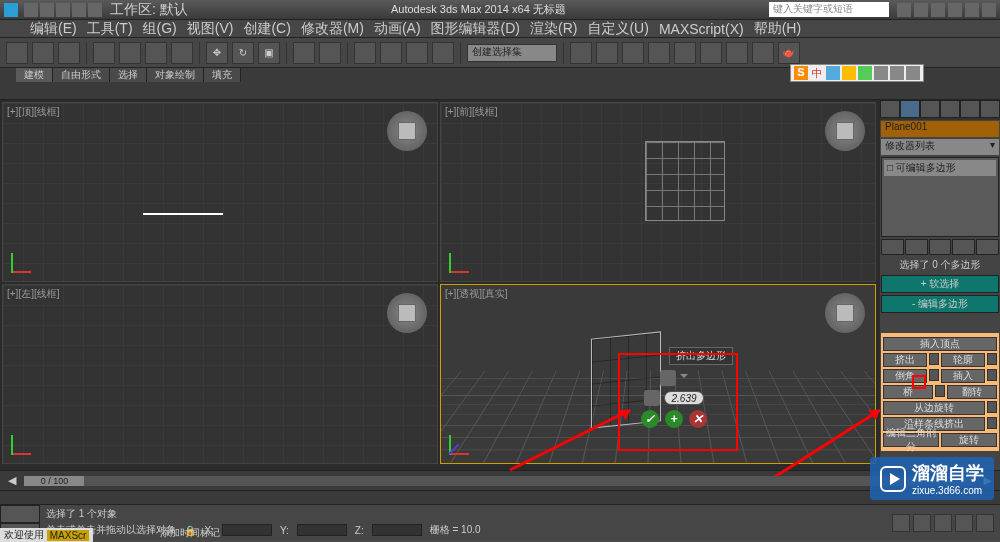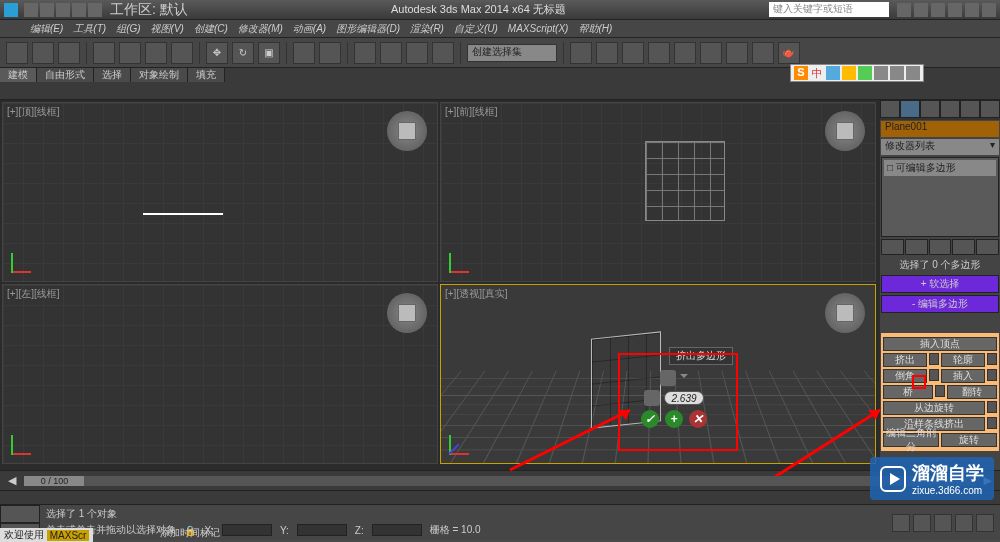--- a/index.html
+++ b/index.html
@@ -7,26 +7,26 @@
 .titlebar { height: 20px; background: linear-gradient(#5a5a5a,#3a3a3a); display: flex; align-items: center; padding: 0 4px; border-bottom: 1px solid #222; }
 .titlebar .logo { width: 14px; height: 14px; background: #2a9fd6; margin-right: 6px; }
 .titlebar .qat { display: flex; gap: 2px; }
 .titlebar .qat span { width: 14px; height: 14px; background: #666; display: inline-block; }
 .titlebar .workspace { margin-left: 8px; font-size: 14px; color: #ccc; }
 .titlebar .title { flex: 1; text-align: center; font-size: 11px; color: #ddd; }
 .titlebar .search { width: 120px; height: 15px; background: #fff; margin-right: 8px; font-size: 10px; color: #888; padding: 0 4px; }
 .titlebar .ricons { display: flex; gap: 3px; }
 .titlebar .ricons span { width: 14px; height: 14px; background: #666; }
 .menubar { height: 18px; background: #464646; display: flex; align-items: center; padding: 0 30px; border-bottom: 1px solid #222; }
-.menubar span { margin-right: 10px; font-size: 10px; color: #ccc; cursor: pointer; font-style: italic; }
+.menubar span { margin-right: 10px; font-size: 14px; color: #ccc; cursor: pointer; }
 .toolbar-main { height: 30px; background: #464646; display: flex; align-items: center; padding: 0 6px; gap: 4px; border-bottom: 1px solid #222; }
 .toolbar-main .tbtn { width: 22px; height: 22px; background: #555; border: 1px solid #333; display: flex; align-items: center; justify-content: center; font-size: 10px; }
 .toolbar-main .sep { width: 1px; height: 22px; background: #333; margin: 0 2px; }
 .toolbar-main .dropdown { width: 90px; height: 18px; background: #888; border: 1px solid #333; font-size: 10px; padding: 0 4px; color: #222; }
-.ribbon { height: 32px; background: #3a3a3a; border-bottom: 1px solid #222; display: flex; align-items: flex-start; flex-direction: row; }
+.ribbon { height: 32px; background: #3a3a3a; border-bottom: 1px solid #222; display: flex; align-items: flex-start; flex-direction: row; padding-left: 16px; }
 .ribbon-tabs { display: flex; height: 14px; }
 .ribbon-tabs span { padding: 0 8px; font-size: 10px; color: #ccc; background: #4a4a4a; border-right: 1px solid #222; }
 .ribbon-tabs span.active { background: #5a5a5a; }
 .ribbon-sub { display: flex; height: 18px; align-items: center; }
 .ribbon-sub span { padding: 0 6px; font-size: 10px; color: #bbb; }
 .ime-toolbar { position: absolute; right: 76px; top: 64px; height: 18px; display: flex; gap: 2px; align-items: center; background: #eee; border: 1px solid #888; padding: 0 3px; }
 .ime-toolbar span { width: 14px; height: 14px; display: inline-block; }
 .ime-s { background: #ff8c00; color: #fff; text-align: center; font-weight: bold; font-size: 11px; }
 .content { display: flex; height: 370px; }
 .viewports { width: 880px; position: relative; background: #2b2b2b; }
@@ -65,21 +65,21 @@
 .cp-tabs { height: 20px; display: flex; background: #333; }
 .cp-tabs span { flex: 1; background: #555; border: 1px solid #222; height: 18px; }
 .cp-tabs span.active { background: #4a6a8a; }
 .cp-name { height: 16px; background: #a16207; margin: 1px; font-size: 10px; color: #222; padding: 0 4px; }
 .cp-drop { height: 16px; background: #888; margin: 1px; font-size: 10px; color: #222; padding: 0 4px; display: flex; justify-content: space-between; }
 .cp-stack { height: 80px; background: #5a5a5a; margin: 1px; border: 1px solid #222; padding: 2px; }
 .cp-stack-item { font-size: 10px; color: #222; background: #888; padding: 1px 3px; }
 .cp-pin { height: 16px; display: flex; gap: 1px; margin: 1px; }
 .cp-pin span { flex: 1; background: #555; border: 1px solid #222; }
 .cp-section { margin: 1px; }
-.cp-header { background: #6d28d9; font-size: 10px; color: #ccc; text-align: center; padding: 1px 0; border: 1px solid #222; }
+.cp-header { background: #0f766e; font-size: 10px; color: #ccc; text-align: center; padding: 1px 0; border: 1px solid #222; }
 .cp-body { background: #fdba74; padding: 2px; margin-top: 20px; }
 .cp-row { display: flex; gap: 2px; margin: 2px 0; }
 .cp-btn { flex: 1; background: #666; border: 1px solid #333; font-size: 10px; color: #ddd; text-align: center; padding: 1px 2px; height: 14px; display: flex; align-items: center; justify-content: center; }
 .cp-sq { width: 10px; height: 12px; background: #555; border: 1px solid #333; }
 .redbox2 { position: absolute; right: 74px; top: 375px; width: 14px; height: 14px; border: 2px solid #f00; }
 .cp-sel { font-size: 10px; text-align: center; color: #ccc; padding: 2px 0; }
 .timeline { height: 20px; background: #3a3a3a; display: flex; align-items: center; border-top: 1px solid #222; padding: 0 8px; }
 .slider { flex: 1; height: 10px; background: #555; position: relative; margin: 0 8px; }
 .slider .thumb { position: absolute; left: 0; width: 60px; height: 10px; background: #888; font-size: 9px; text-align: center; color: #222; }
 .timeruler { height: 14px; background: #3a3a3a; border-top: 1px solid #222; }

